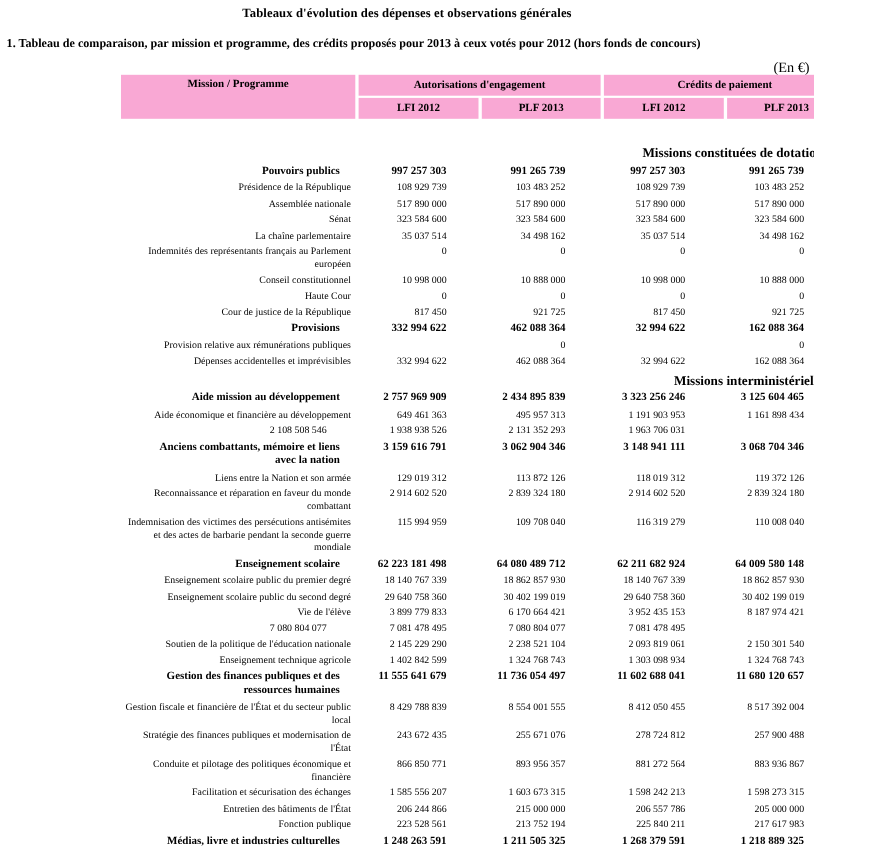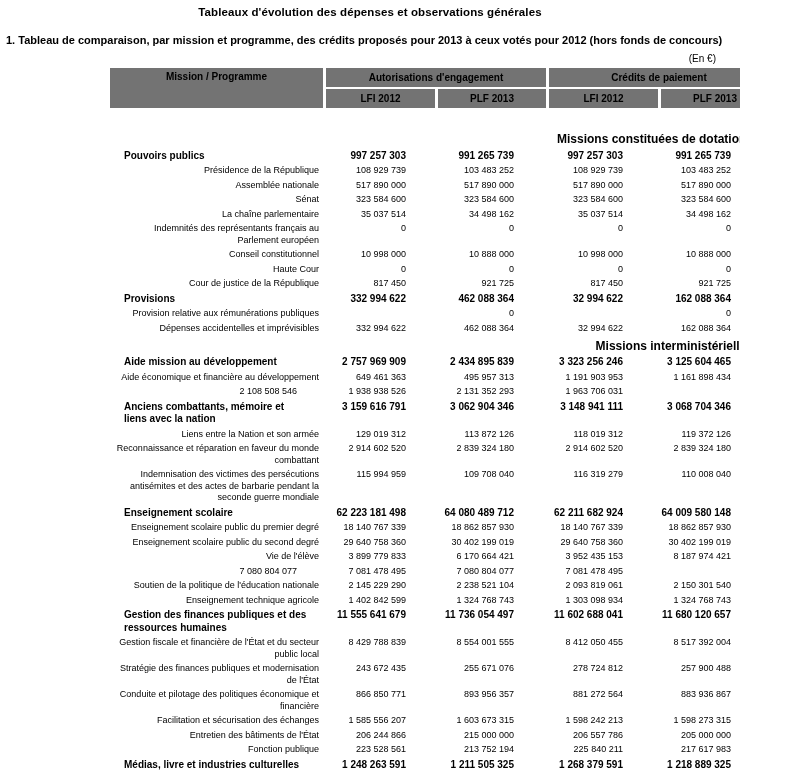--- a/index.html
+++ b/index.html
@@ -1,57 +1,57 @@
 <!DOCTYPE html>
 <html><head>
 <meta charset="utf-8">
 <style>
   html,body{margin:0;padding:0;background:#ffffff;}
   .page{
     position:relative;
     width:740px;height:778px;
     background:#ffffff;
-    font-family:Liberation Sans, sans-serif;
+    font-family:Liberation Serif, serif;
     color:#000;
     overflow:hidden;
   }
   .doc-title{
     margin:6px 0 0 0;
     text-align:center;
     font-size:11.5px;
     font-weight:bold;
     letter-spacing:0.1px;
   }
   .doc-subtitle{
     margin:16px 0 0 6px;
     font-size:11px;
     font-weight:bold;
     white-space:nowrap;
   }
   .unit-note{
     position:absolute;
-    top:53px;right:24px;
-    font-size:10px;
+    top:53px;right:4px;
+    font-size:13px;
   }
   .table-wrap{
     position:absolute;
     left:110px;top:68px;
     width:648px;
   }
   .thead{
     display:grid;
     grid-template-columns:213px 109px 108px 109px 108px;
     grid-template-rows:19px 19px;
     column-gap:3px;
     row-gap:2px;
     font-size:10px;
     font-weight:bold;
   }
   .hcell{
-    background:#737373;
+    background:#f9a8d4;
     display:flex;
     align-items:center;
     justify-content:center;
     text-align:center;
   }
   .hcell.mission-h{
     grid-row:1 / 3;
     grid-column:1;
     align-items:flex-start;
     padding-top:3px;
@@ -88,21 +88,21 @@
     font-weight:bold;
     line-height:15px;
     padding-left:4px;
     padding-top:3px;
     padding-bottom:1px;
   }
   .trow.mission .cell.label{
     font-size:10px;
     font-weight:bold;
     line-height:12.5px;
-    text-align:left;
+    text-align:right;
     padding-left:14px;
     padding-right:14px;
   }
   .trow.mission .cell.value{
     font-size:10px;
     font-weight:bold;
     line-height:12.5px;
   }
 </style>
 </head>

